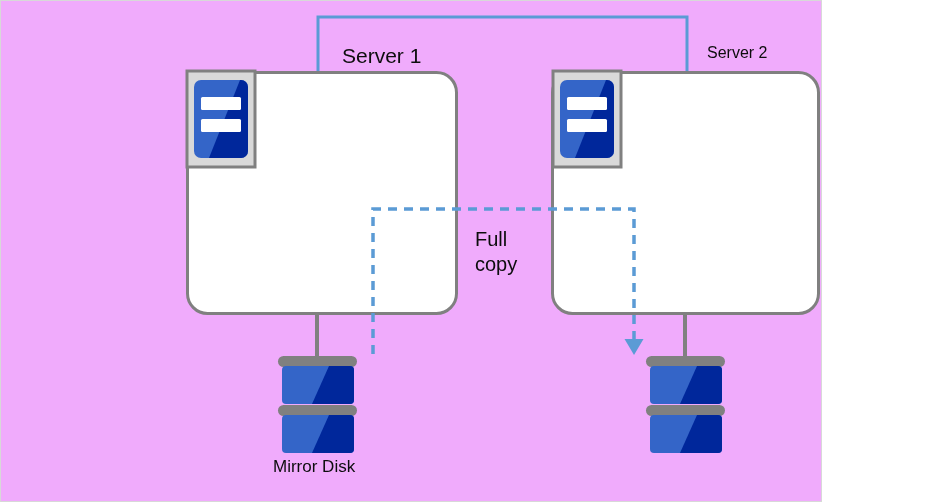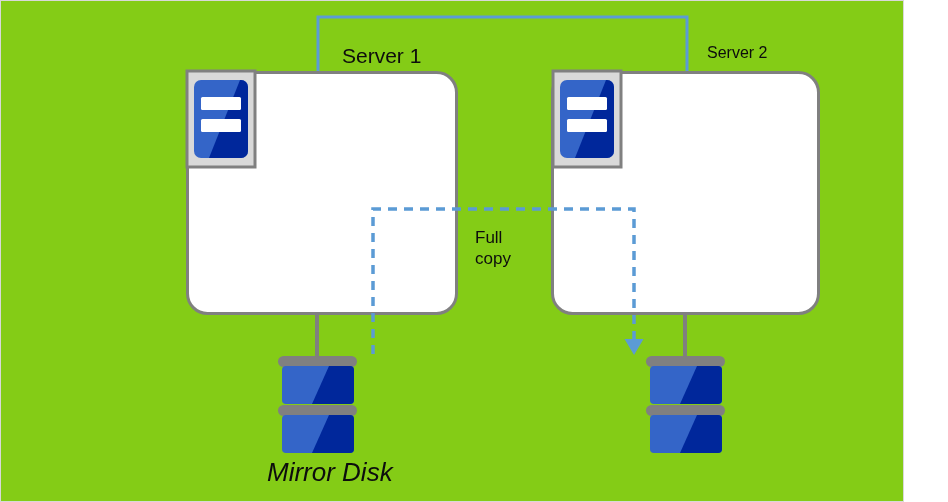--- a/index.html
+++ b/index.html
@@ -5,23 +5,23 @@
   html, body {
     margin: 0;
     padding: 0;
     background: #ffffff;
   }
   body {
     font-family: "Liberation Sans", sans-serif;
   }
   #canvas {
     position: relative;
-    width: 904px;
+    width: 822px;
     height: 502px;
-    background: #84cc16;
+    background: #f0abfc;
     border: 1px solid #d8d8d8;
     box-sizing: border-box;
     overflow: hidden;
   }
   #diagram-svg {
     position: absolute;
     left: 0;
     top: 0;
     width: 948px;
     height: 502px;
@@ -39,27 +39,26 @@
     font-size: 21px;
   }
   #label-server2 {
     left: 706px;
     top: 42px;
     font-size: 16px;
   }
   #label-fullcopy {
     left: 474px;
     top: 226px;
-    font-size: 17px;
+    font-size: 20px;
   }
   #label-mirrordisk {
-    left: 266px;
+    left: 272px;
     top: 455px;
-    font-size: 26px;
-    font-style: italic;
+    font-size: 17px;
   }
 </style>
 </head>
 <body>
 
 <div id="canvas">
 
   <svg id="diagram-svg" viewBox="0 0 948 502" xmlns="http://www.w3.org/2000/svg">
 
     <defs>

